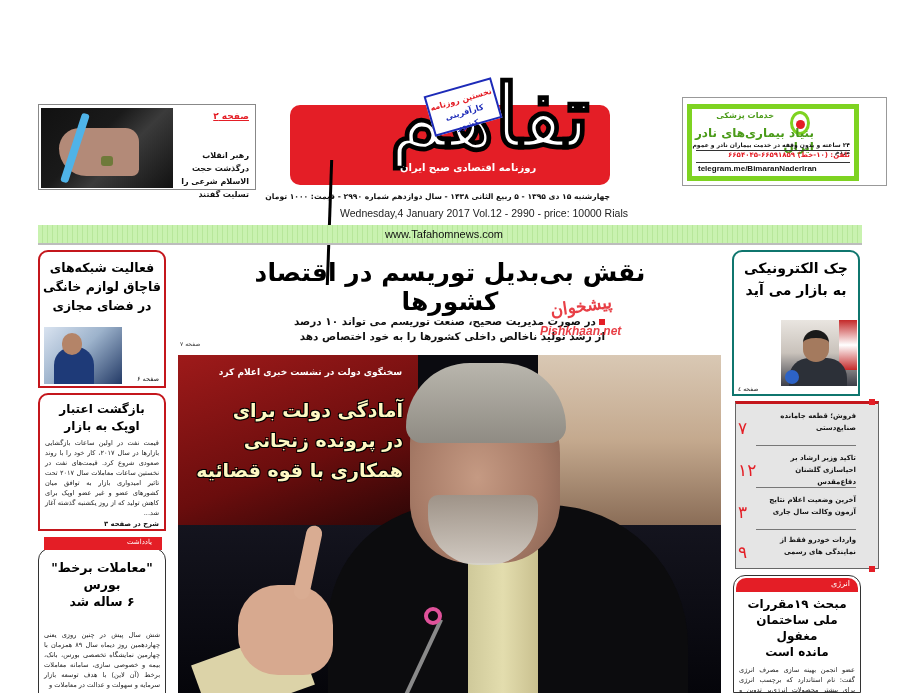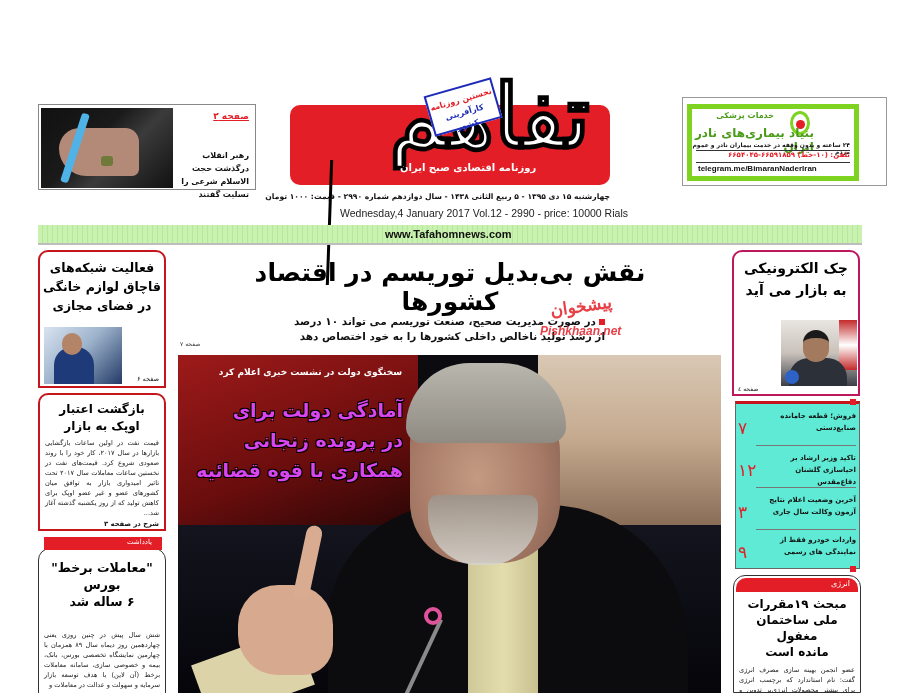--- a/index.html
+++ b/index.html
@@ -17,21 +17,21 @@
   .mast-stamp .s1 { color: #e41e26; }
   .mast-date-fa { position: absolute; left: 0; top: 92px; width: 320px; text-align: right; font-size: 7.6px; font-weight: bold; direction: rtl; color: #111; white-space: nowrap; }
   .mast-stem { position: absolute; left: 38px; top: 60px; width: 3px; height: 125px; background: #000; transform: rotate(2deg); }
 
   .date-en { position: absolute; left: 340px; top: 207px; font-family: "Liberation Sans", sans-serif; font-size: 10.5px; color: #222; white-space: nowrap; }
 
   
   .green-strip { position: absolute; left: 38px; top: 225px; width: 824px; height: 20px;
     background: repeating-linear-gradient(90deg, #c9f2b0 0px, #c9f2b0 4px, #b7e79a 4px, #b7e79a 5px);
     border-bottom: 2px solid #bdbdbd; }
-  .site-url { position: absolute; left: 385px; top: 228px; font-family: "Liberation Sans", sans-serif; font-size: 11px; color: #111; font-weight: bold; }
+  .site-url { position: absolute; left: 385px; top: 228px; font-family: "Liberation Sans", sans-serif; font-size: 11px; color: #111; }
 
   
   .tl-box { position: absolute; left: 38px; top: 104px; width: 218px; height: 86px; border: 1px solid #888; background: #fff; }
   .tl-photo { position: absolute; left: 2px; top: 3px; width: 132px; height: 80px; background: linear-gradient(135deg, #111 0%, #1a1a1a 40%, #3b3b3b 60%, #111 100%); overflow: hidden; }
   .tl-hand { position: absolute; left: 18px; top: 20px; width: 80px; height: 48px; border-radius: 30px 20px 10px 40px; background: #b38a78; }
   .tl-pen { position: absolute; left: 30px; top: 4px; width: 8px; height: 72px; background: #4fb3e8; transform: rotate(18deg); border-radius: 3px; }
   .tl-ring { position: absolute; left: 60px; top: 48px; width: 12px; height: 10px; background: #6f7a3a; border-radius: 3px; }
   .tl-page { position: absolute; right: 6px; top: 6px; color: #e41e26; font-size: 9px; font-weight: bold; text-decoration: underline; direction: rtl; }
   .tl-text { position: absolute; right: 6px; top: 44px; width: 76px; font-size: 8px; line-height: 13px; font-weight: bold; text-align: right; direction: rtl; }
 
@@ -65,21 +65,21 @@
   .mp-shirt { position: absolute; left: 290px; top: 185px; width: 70px; height: 160px; background: linear-gradient(90deg, #cfc99a, #e3ddae, #c9c08f); }
   .mp-head { position: absolute; left: 232px; top: 18px; width: 150px; height: 190px; border-radius: 70px 80px 60px 60px; background: radial-gradient(ellipse at 45% 55%, #c59a83 0%, #a67a66 55%, #7d5a4b 100%); }
   .mp-hair { position: absolute; left: 228px; top: 8px; width: 160px; height: 80px; border-radius: 80px 80px 20px 20px; background: linear-gradient(180deg, #b9b6ad 0%, #8f8b83 100%); }
   .mp-beard { position: absolute; left: 250px; top: 140px; width: 110px; height: 70px; border-radius: 10px 10px 50px 50px; background: linear-gradient(180deg, #9c948a 0%, #d6d3cc 100%); opacity: 0.9; }
   .mp-hand { position: absolute; left: 60px; top: 230px; width: 95px; height: 90px; border-radius: 40px 40px 30px 40px; background: #d7a98f; }
   .mp-finger { position: absolute; left: 122px; top: 170px; width: 16px; height: 75px; border-radius: 8px; background: #d9ac92; transform: rotate(12deg); }
   .mp-sleeve { position: absolute; left: 20px; top: 290px; width: 110px; height: 60px; background: #dcd3a8; transform: rotate(-20deg); }
   .mp-mic-stem { position: absolute; left: 240px; top: 260px; width: 4px; height: 100px; background: #8a8a8a; transform: rotate(25deg); }
   .mp-mic-head { position: absolute; left: 246px; top: 252px; width: 18px; height: 18px; border-radius: 50%; border: 4px solid #e0529a; }
   .mp-kicker { position: absolute; left: 14px; top: 12px; width: 210px; text-align: right; font-size: 9px; font-weight: bold; color: #fff; direction: rtl; }
-  .mp-title { position: absolute; left: 10px; top: 40px; width: 215px; text-align: right; font-size: 19px; line-height: 30px; font-weight: bold; color: #d946ef; direction: rtl; text-shadow: 1px 1px 0 #000, -1px -1px 0 #000, 1px -1px 0 #000, -1px 1px 0 #000; }
+  .mp-title { position: absolute; left: 10px; top: 40px; width: 215px; text-align: right; font-size: 19px; line-height: 30px; font-weight: bold; color: #fef9c3; direction: rtl; text-shadow: 1px 1px 0 #000, -1px -1px 0 #000, 1px -1px 0 #000, -1px 1px 0 #000; }
 
   
   .lc1 { position: absolute; left: 38px; top: 250px; width: 128px; height: 138px; border: 2px solid #c4161c; border-radius: 10px 10px 0 0; background: #fff; }
   .lc-title { text-align: center; font-weight: bold; direction: rtl; color: #000; }
   .lc1 .lc-title { margin-top: 6px; font-size: 12.5px; line-height: 19px; }
   .lc1-photo { position: absolute; left: 4px; top: 75px; width: 78px; height: 57px; background: linear-gradient(135deg, #d9e3f0 0%, #9db3cc 45%, #233a66 100%); overflow: hidden; }
   .lc1-man { position: absolute; left: 10px; top: 20px; width: 40px; height: 40px; background: #1e3a78; border-radius: 18px 18px 0 0; }
   .lc1-face { position: absolute; left: 18px; top: 6px; width: 20px; height: 22px; background: #b48468; border-radius: 10px; }
   .lc1-page { position: absolute; right: 5px; bottom: 3px; font-size: 6.5px; direction: rtl; }
 
@@ -88,30 +88,30 @@
   .lc-body { direction: rtl; text-align: justify; font-size: 6.6px; line-height: 10px; padding: 3px 5px 0 5px; color: #222; }
   .lc-more { direction: rtl; text-align: right; font-size: 6.8px; font-weight: bold; padding: 2px 5px; }
 
   .lc3-bar { position: absolute; left: 44px; top: 537px; width: 118px; height: 13px; background: #e41e26; }
   .lc3-bar span { position: absolute; right: 10px; top: 1px; color: #fff; font-size: 7px; direction: rtl; margin-left: 15px; }
   .lc3 { position: absolute; left: 38px; top: 548px; width: 128px; height: 150px; border: 1px solid #333; border-radius: 12px 12px 0 0; background: #fff; }
   .lc3 .lc-title { margin-top: 10px; font-size: 12.5px; line-height: 17px; }
   .lc3 .lc-body { margin-top: 17px; }
 
   
-  .rc1 { position: absolute; left: 732px; top: 250px; width: 128px; height: 146px; border: 2px solid #be185d; border-radius: 10px 10px 0 0; background: #fff; }
+  .rc1 { position: absolute; left: 732px; top: 250px; width: 128px; height: 146px; border: 2px solid #0f766e; border-radius: 10px 10px 0 0; background: #fff; }
   .rc1 .lc-title { margin-top: 5px; font-size: 14px; line-height: 22px; }
   .rc1-photo { position: absolute; left: 47px; top: 68px; width: 76px; height: 66px; background: linear-gradient(180deg, #e9e5e0 0%, #c9c2bb 50%, #3c3e48 100%); overflow: hidden; }
   .rc1-flag { position: absolute; right: 0; top: 0; width: 18px; height: 50px; background: linear-gradient(180deg, #c42a2a, #fff 50%, #c42a2a); }
   .rc1-head { position: absolute; left: 22px; top: 10px; width: 26px; height: 32px; background: #a47a5e; border-radius: 13px; border-top: 8px solid #1a1a1a; }
   .rc1-body { position: absolute; left: 8px; top: 38px; width: 58px; height: 32px; background: #2c3038; border-radius: 20px 20px 0 0; }
   .rc1-mic { position: absolute; left: 4px; top: 50px; width: 14px; height: 14px; border-radius: 50%; background: #2d63c6; }
   .rc1-page { position: absolute; left: 4px; bottom: 2px; font-size: 6px; direction: rtl; }
 
-  .rc-list { position: absolute; left: 735px; top: 401px; width: 125px; height: 168px; border: 1px solid #666; border-top: 3px solid #c4161c; background: #5eead4; }
+  .rc-list { position: absolute; left: 735px; top: 401px; width: 144px; height: 168px; border: 1px solid #666; border-top: 3px solid #c4161c; background: #e5e5e5; }
   .rc-dot { position: absolute; width: 6px; height: 6px; background: #e41e26; }
   .rc-item { position: absolute; left: 0; width: 123px; height: 40px; }
   .rc-item .num { position: absolute; left: 2px; top: 12px; font-size: 17px; color: #e41e26; font-family: "DejaVu Serif", serif; }
   .rc-item .txt { position: absolute; right: 3px; top: 4px; width: 100px; text-align: right; font-size: 7px; line-height: 12px; font-weight: bold; direction: rtl; }
   .rc-item .rule { position: absolute; left: 20px; right: 3px; bottom: 0; height: 1px; background: #777; }
 
   .rc3 { position: absolute; left: 733px; top: 575px; width: 128px; height: 118px; border: 1px solid #333; border-radius: 12px 12px 0 0; background: #fff; }
   .rc3-bar { position: absolute; left: 2px; top: 2px; width: 122px; height: 14px; background: #e41e26; border-radius: 10px 10px 0 0; }
   .rc3-bar span { position: absolute; right: 8px; top: 1px; color: #fff; font-size: 8px; direction: rtl; }
   .rc3 .lc-title { margin-top: 20px; font-size: 12px; line-height: 16px; }

